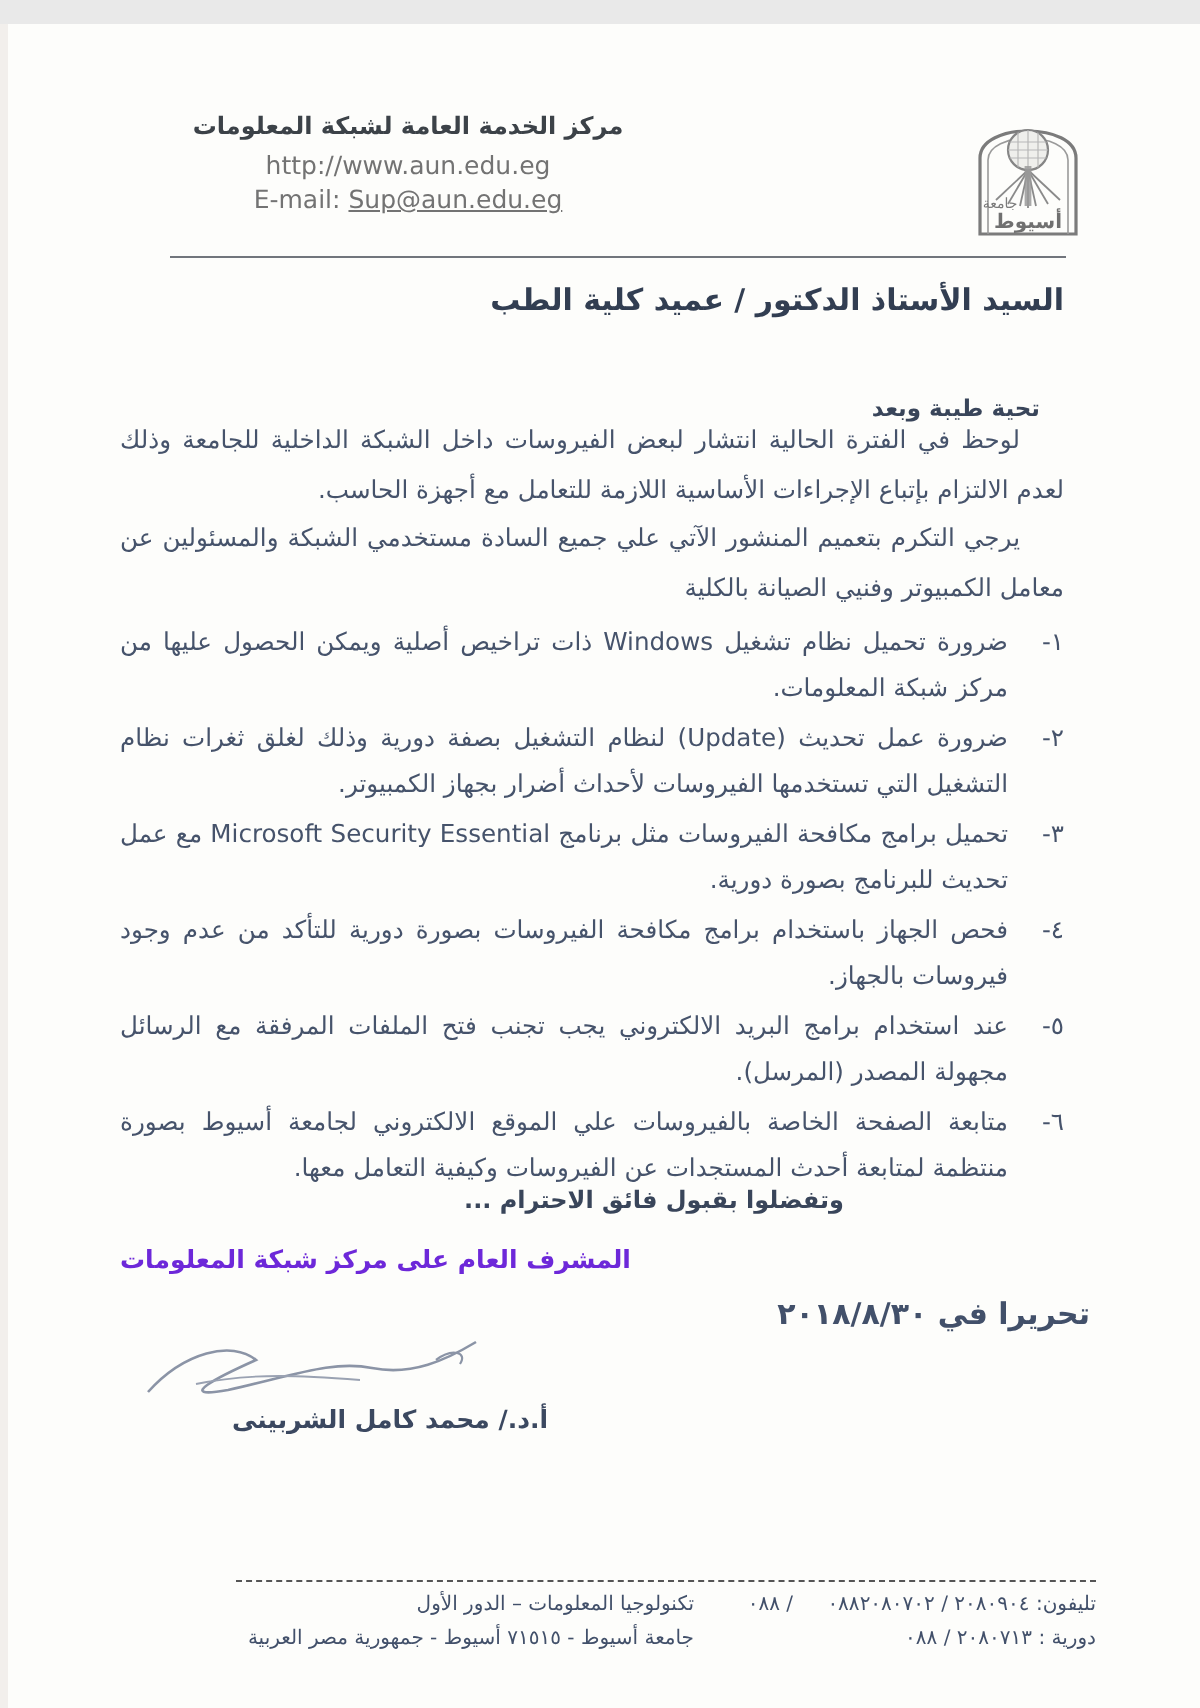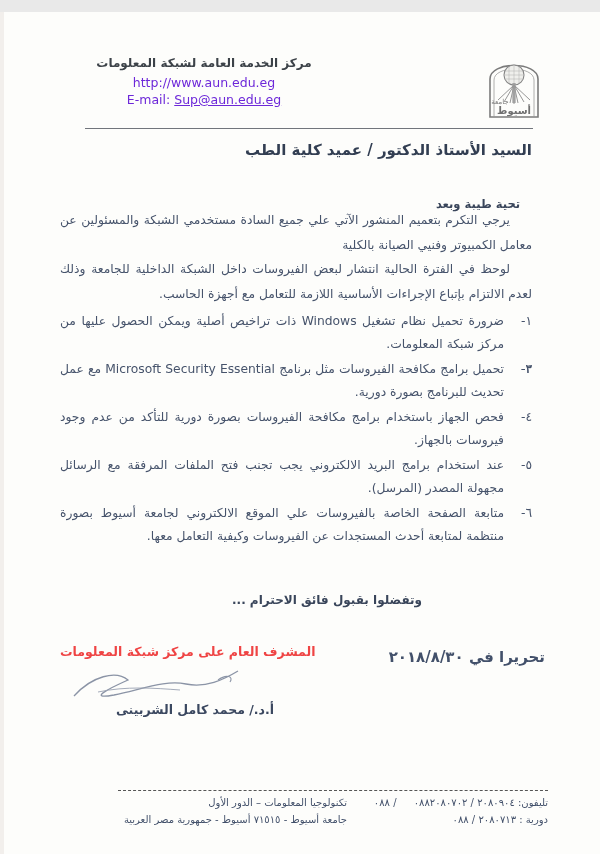--- a/index.html
+++ b/index.html
@@ -6,35 +6,35 @@
   .page{
     position:relative;width:600px;height:854px;margin:12px auto;
     background:#fdfdfb;overflow:hidden;
     font-family:"DejaVu Sans", sans-serif;
     direction:rtl;color:#46536b;
   }
   .scan-edge-left{position:absolute;left:0;top:0;bottom:0;width:4px;background:#f2efec;}
   
   .letterhead-text{position:absolute;top:44px;left:90px;width:228px;text-align:center;color:#3c4248;}
   .org-name{font-size:12px;font-weight:bold;margin-bottom:4px;}
-  .website,.email-line{direction:ltr;font-size:12.5px;color:#6d28d9;line-height:17px;}
+  .website,.email-line{direction:ltr;font-size:12.5px;color:#737373;line-height:17px;}
   .underlined{text-decoration:underline;}
   .logo{position:absolute;top:40px;right:57px;width:58px;height:68px;}
   .header-rule{position:absolute;top:116px;left:85px;width:448px;height:1px;background:#71757c;}
   
   .recipient{position:absolute;top:129px;right:68px;font-size:15px;font-weight:bold;color:#323e52;white-space:nowrap;}
   .salutation{position:absolute;top:185px;right:80px;font-size:11.5px;font-weight:bold;color:#39455a;}
   .body-text{position:absolute;top:196px;right:68px;left:60px;font-size:12.3px;text-align:justify;}
   .body-text p{margin:0;text-indent:22px;line-height:24.5px;}
   .instructions-list{list-style:none;margin:4px 0 0 0;padding:0;}
   .instructions-list li{position:relative;padding-right:28px;line-height:23px;margin-bottom:2px;text-align:justify;}
   .item-number{position:absolute;right:0;top:0;}
   .closing-line{position:absolute;top:581px;right:178px;font-size:12px;font-weight:bold;color:#39455a;text-align:right;}
   .date-line{position:absolute;top:636px;right:55px;font-size:15px;font-weight:600;color:#42506a;white-space:nowrap;}
-  .signer-title{position:absolute;top:632px;left:60px;font-size:12.5px;font-weight:bold;color:#ef4444;white-space:nowrap;}
+  .signer-title{position:absolute;top:610px;left:60px;font-size:12.5px;font-weight:bold;color:#6d28d9;white-space:nowrap;}
   .signature{position:absolute;top:648px;left:68px;}
   .signer-name{position:absolute;top:690px;left:100px;width:190px;text-align:center;font-size:12.5px;font-weight:bold;color:#3b4860;white-space:nowrap;}
   
   .footer-rule{position:absolute;top:778px;left:118px;right:52px;border-top:1.5px dashed #555;}
   .footer-contact{position:absolute;top:783px;right:52px;font-size:10px;line-height:16.5px;color:#42506a;white-space:nowrap;}
   .footer-contact .tel-1{margin-left:14px;}
   .footer-address{position:absolute;top:783px;left:95px;width:252px;font-size:10px;line-height:16.5px;color:#42506a;white-space:nowrap;}
   .bottom-edge-line{position:absolute;top:844px;left:0;right:0;height:2px;background:#4b4b4b;}
   .bottom-edge-strip{position:absolute;top:846px;bottom:0;left:0;right:0;background:#c6c6c6;}
 </style>
@@ -78,25 +78,25 @@
     <text x="15" y="52" font-size="7" fill="#7b7b7b" text-anchor="middle">جامعة</text>
     <text x="29" y="62" font-size="10" font-weight="bold" fill="#707070" text-anchor="middle">أسيوط</text>
   </svg>
 
   <div class="header-rule"></div>
 
   <div class="recipient">السيد الأستاذ الدكتور /  عميد كلية الطب</div>
   <div class="salutation">تحية طيبة وبعد</div>
 
   <div class="body-text">
+    <p>لوحظ في الفترة الحالية انتشار لبعض الفيروسات داخل الشبكة الداخلية للجامعة وذلك لعدم الالتزام بإتباع  الإجراءات الأساسية اللازمة للتعامل مع أجهزة الحاسب.</p>
     <p>يرجي التكرم بتعميم المنشور الآتي علي جميع السادة مستخدمي الشبكة والمسئولين عن معامل الكمبيوتر وفنيي الصيانة بالكلية</p>
-    <p>لوحظ في الفترة الحالية انتشار لبعض الفيروسات داخل الشبكة الداخلية للجامعة وذلك لعدم الالتزام بإتباع  الإجراءات الأساسية اللازمة للتعامل مع أجهزة الحاسب.</p>
     <ol class="instructions-list">
       <li><span class="item-number">١-</span><span>ضرورة تحميل نظام تشغيل Windows ذات تراخيص أصلية ويمكن الحصول عليها من مركز شبكة المعلومات.</span></li>
-      <li><span class="item-number">٢-</span></li>
+      <li><span class="item-number">٢-</span><span>ضرورة عمل تحديث (Update) لنظام التشغيل بصفة دورية وذلك لغلق ثغرات نظام التشغيل التي تستخدمها الفيروسات لأحداث أضرار بجهاز الكمبيوتر.</span></li>
       <li><span class="item-number">٣-</span><span>تحميل برامج مكافحة الفيروسات مثل برنامج Microsoft Security Essential مع عمل تحديث للبرنامج بصورة دورية.</span></li>
       <li><span class="item-number">٤-</span><span>فحص الجهاز باستخدام برامج مكافحة الفيروسات بصورة دورية للتأكد من عدم وجود فيروسات بالجهاز.</span></li>
       <li><span class="item-number">٥-</span><span>عند استخدام برامج البريد الالكتروني يجب تجنب فتح الملفات المرفقة مع الرسائل مجهولة المصدر (المرسل).</span></li>
       <li><span class="item-number">٦-</span><span>متابعة الصفحة الخاصة بالفيروسات علي الموقع الالكتروني لجامعة أسيوط بصورة منتظمة لمتابعة أحدث المستجدات عن الفيروسات وكيفية التعامل معها.</span></li>
     </ol>
   </div>
 
   <div class="closing-line">وتفضلوا بقبول فائق الاحترام ...</div>
 
   <div class="date-line">تحريرا في ٢٠١٨/٨/٣٠</div>

